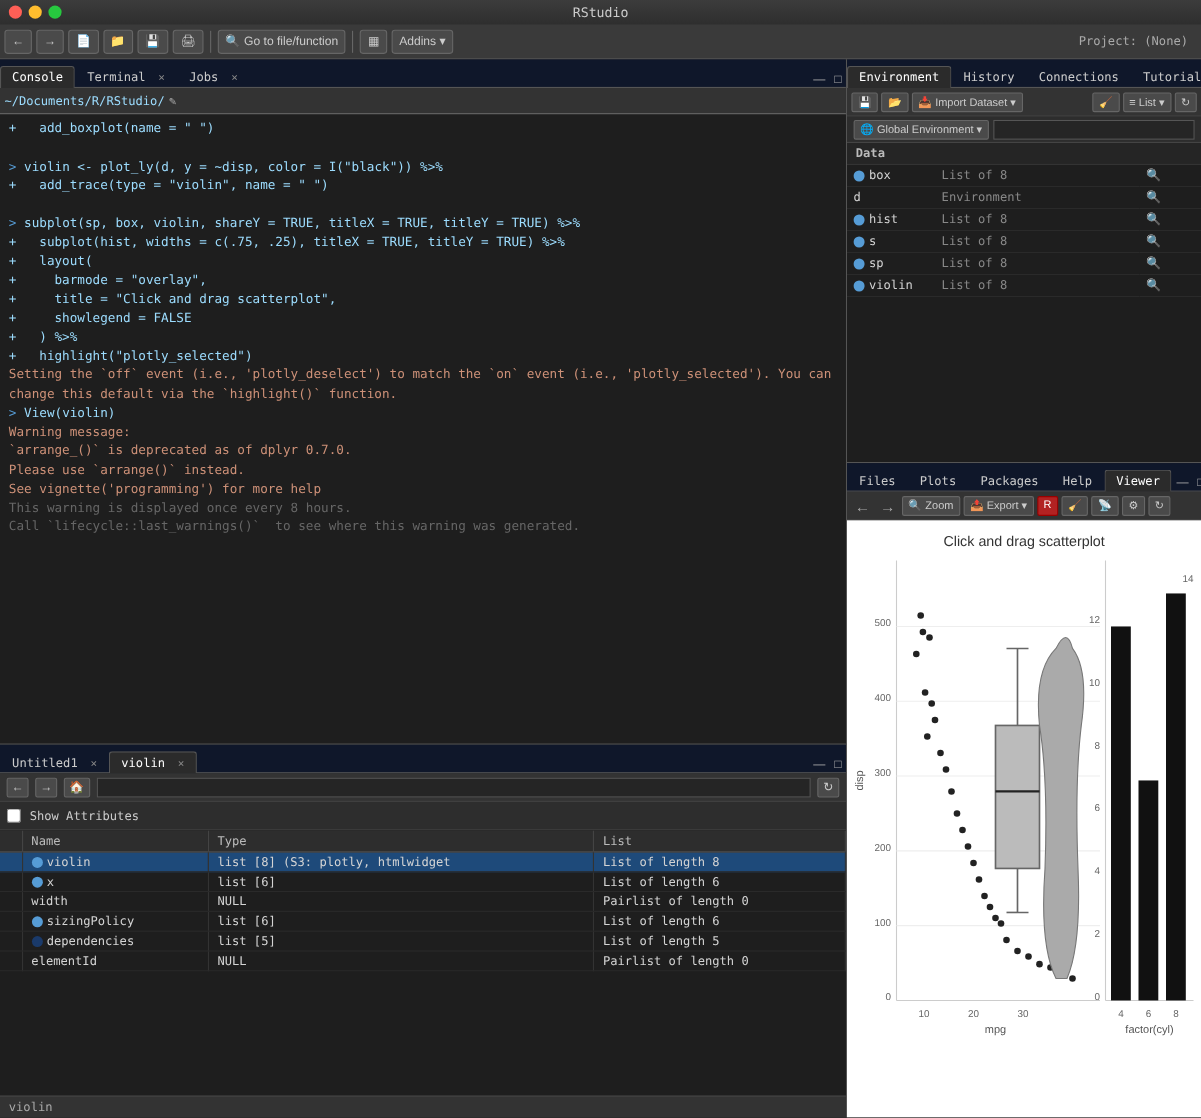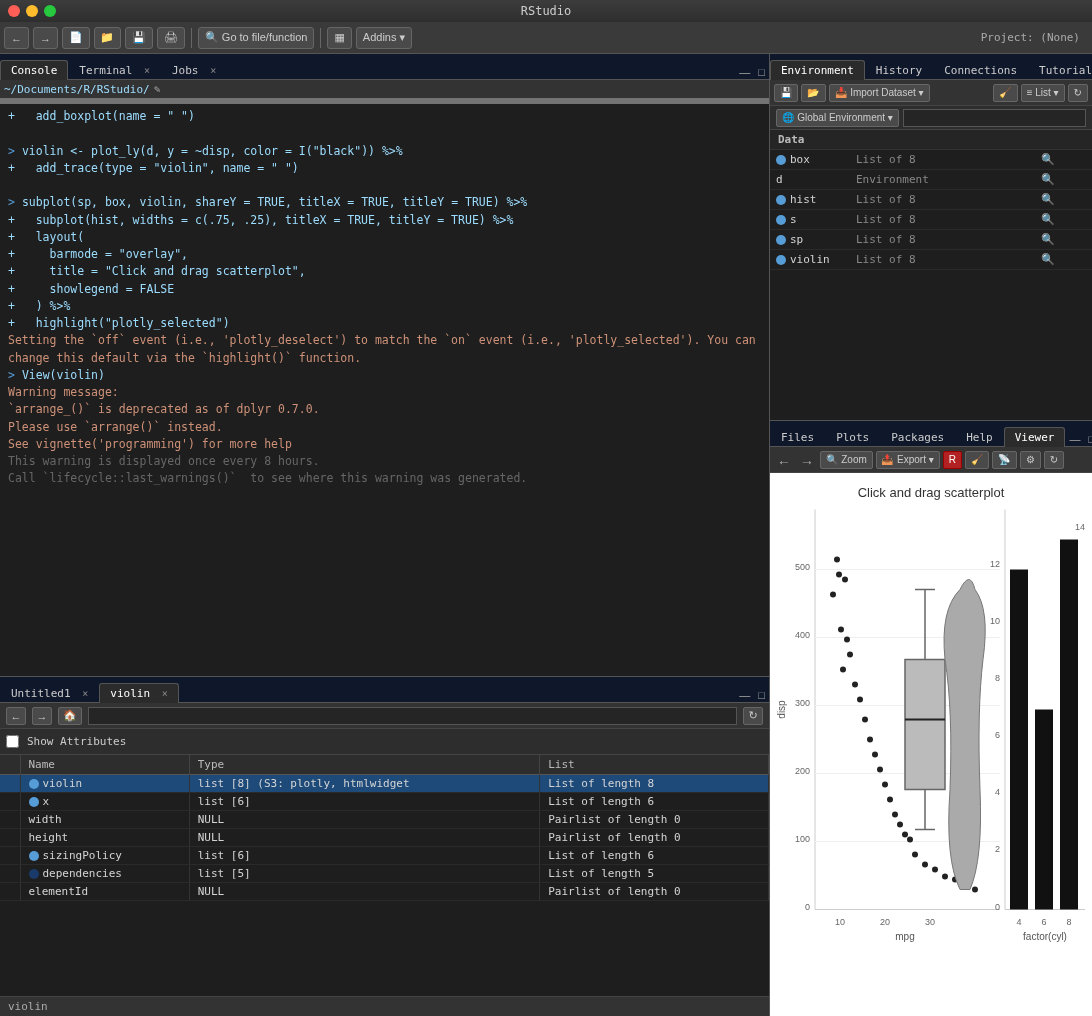--- a/index.html
+++ b/index.html
@@ -120,21 +120,21 @@
     .pane-tab .close-x {
       margin-left: 5px;
       color: #888;
       font-size: 10px;
     }
 
     .pane-toolbar {
       display: flex;
       align-items: center;
       background: #333;
-      border-bottom: 6px solid #737373;
+      border-bottom: 1px solid #737373;
       padding: 2px 4px;
       height: 24px;
       gap: 4px;
     }
     .pane-toolbar-btn {
       background: transparent;
       border: none;
       color: #aaa;
       cursor: pointer;
       padding: 1px 4px;
@@ -508,26 +508,20 @@
             </tr>
             <tr>
               <td class="dv-row-num"></td>
               <td class="dv-indent"><span class="dv-dot-blue"></span>x</td>
               <td>list [6]</td>
               <td>List of length 6</td>
             </tr>
             <tr>
               <td class="dv-row-num"></td>
               <td class="dv-indent">width</td>
-              <td>NULL</td>
-              <td>Pairlist of length 0</td>
-            </tr>
-            <tr>
-              <td class="dv-row-num"></td>
-              <td class="dv-indent">height</td>
               <td>NULL</td>
               <td>Pairlist of length 0</td>
             </tr>
             <tr>
               <td class="dv-row-num"></td>
               <td class="dv-indent"><span class="dv-dot-blue"></span>sizingPolicy</td>
               <td>list [6]</td>
               <td>List of length 6</td>
             </tr>
             <tr>

